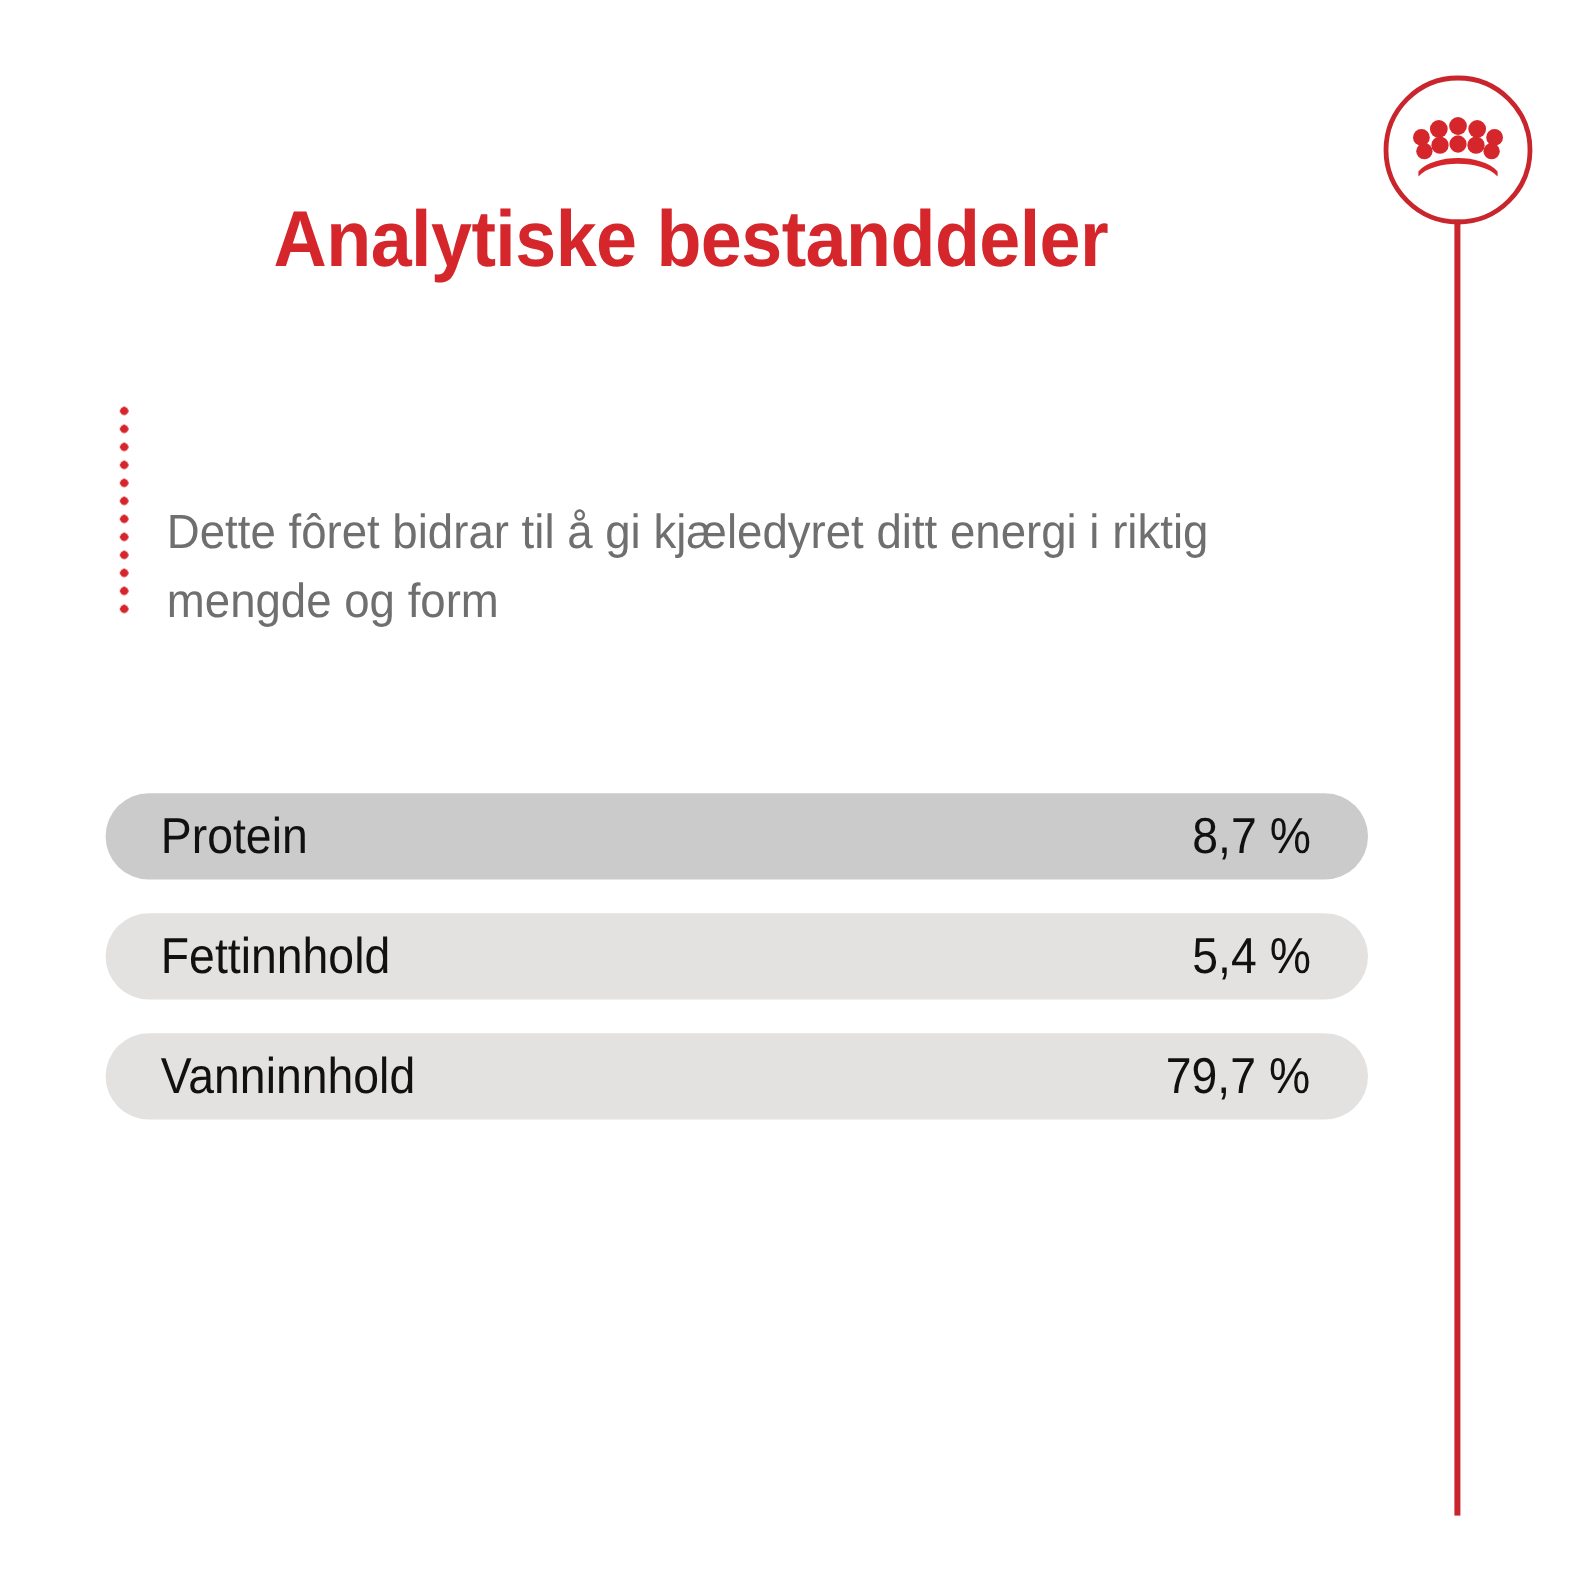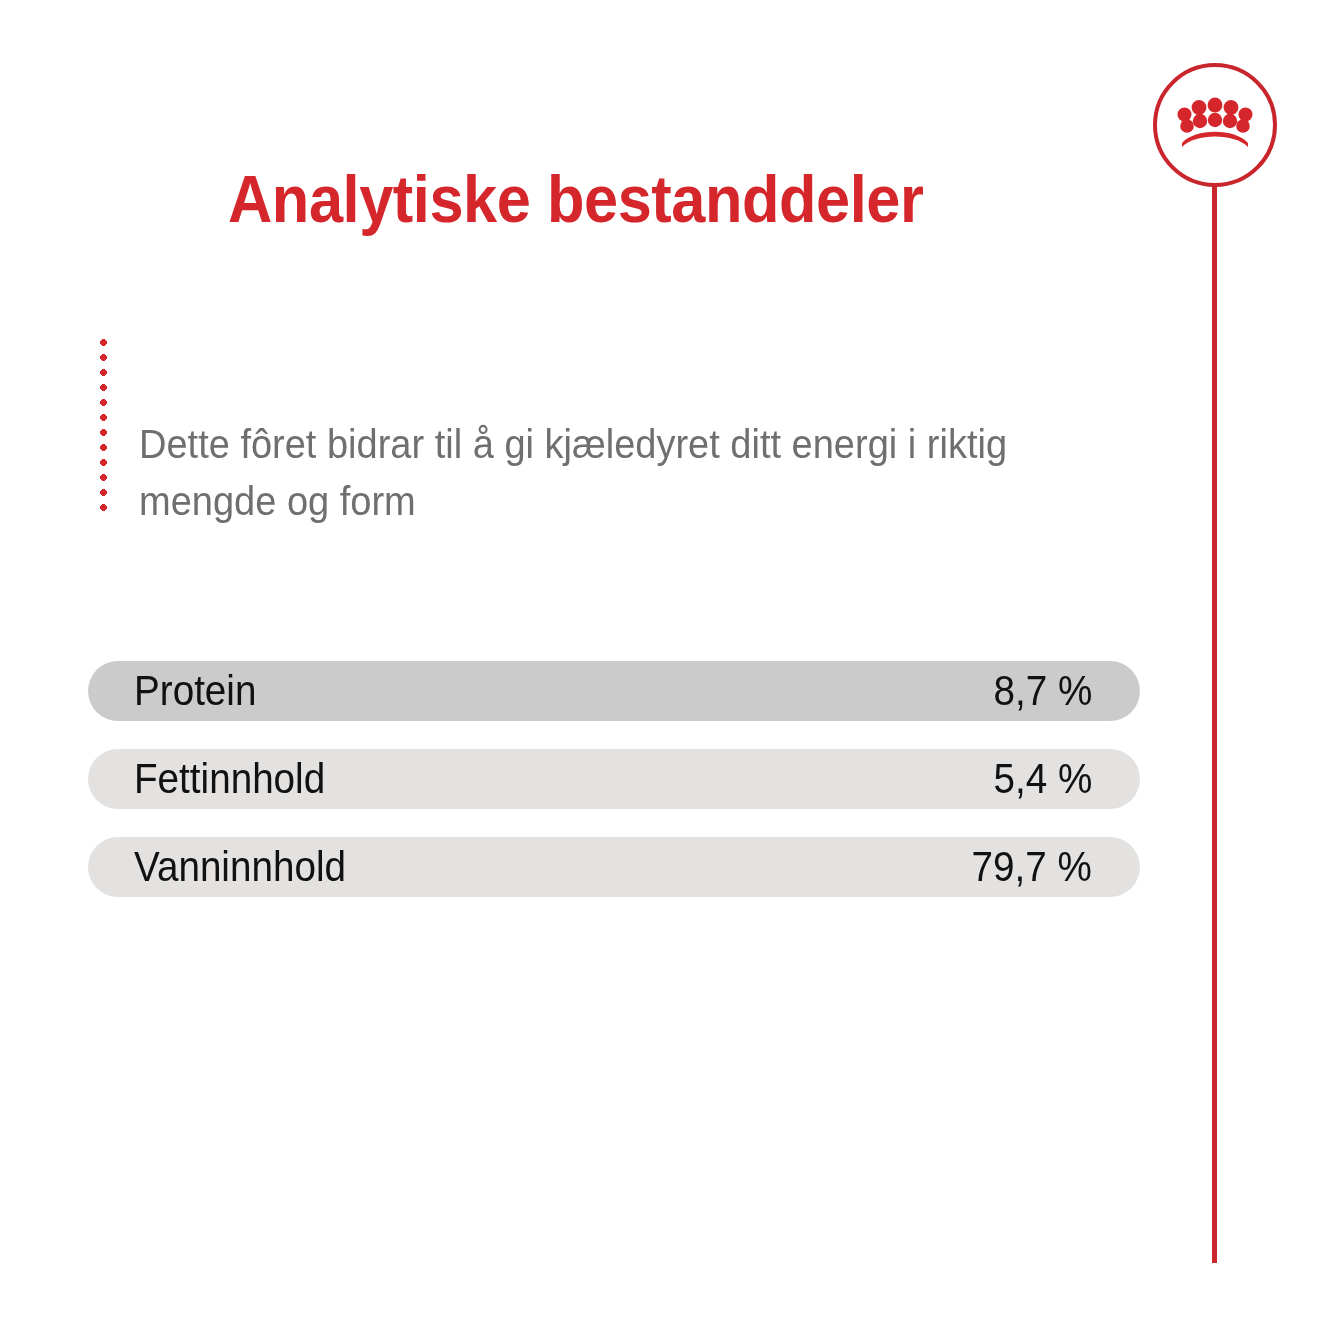--- a/index.html
+++ b/index.html
@@ -92,21 +92,21 @@
 
   
   #analysis-table {
     position: absolute;
     left: 88px;
     top: 661px;
     width: 1052px;
   }
   .analysis-row {
     position: relative;
-    height: 60px;
+    height: 72px;
     border-radius: 36px;
     margin-bottom: 28px;
     display: flex;
     align-items: center;
     justify-content: space-between;
     box-sizing: border-box;
     padding: 0 48px 0 46px;
   }
   .analysis-row:last-child { margin-bottom: 0; }
   .analysis-row.shade-dark  { background: #CCCBCB; }

